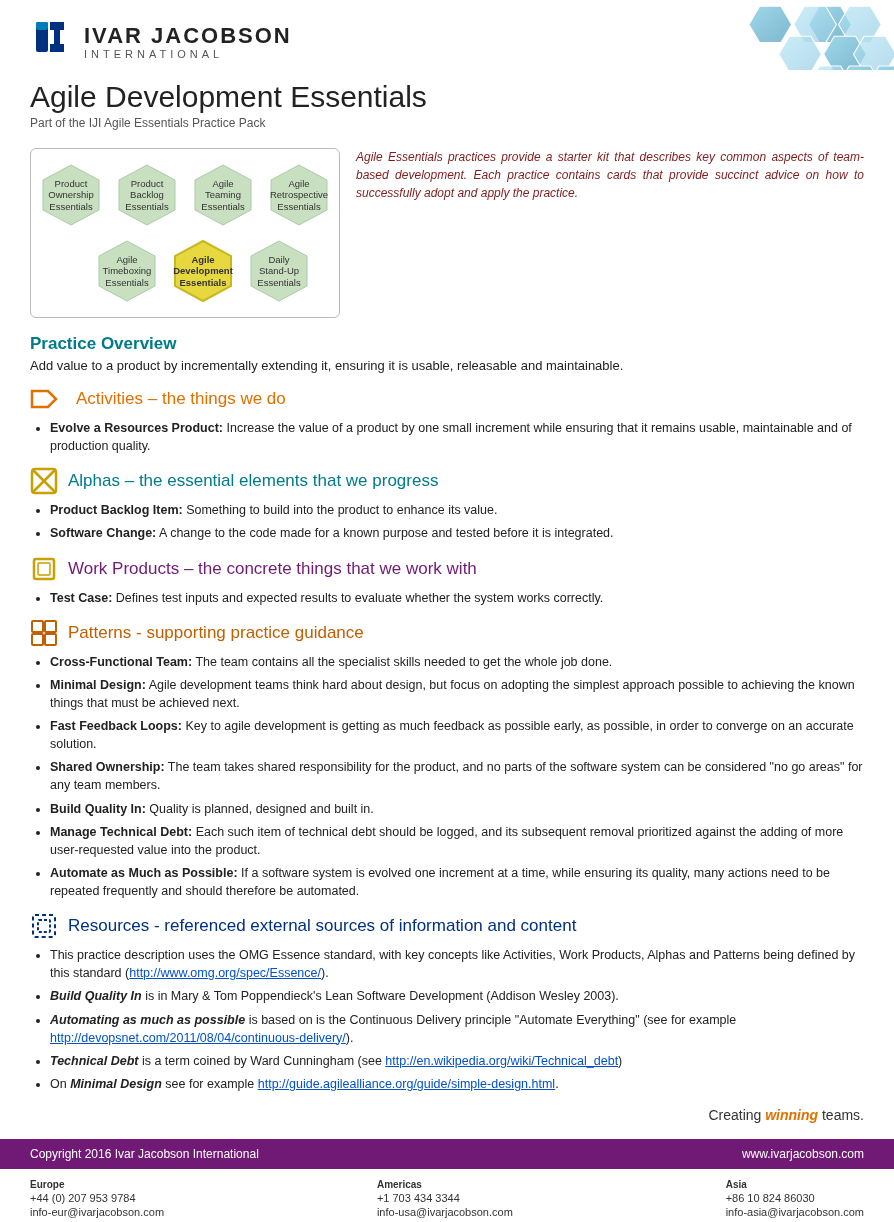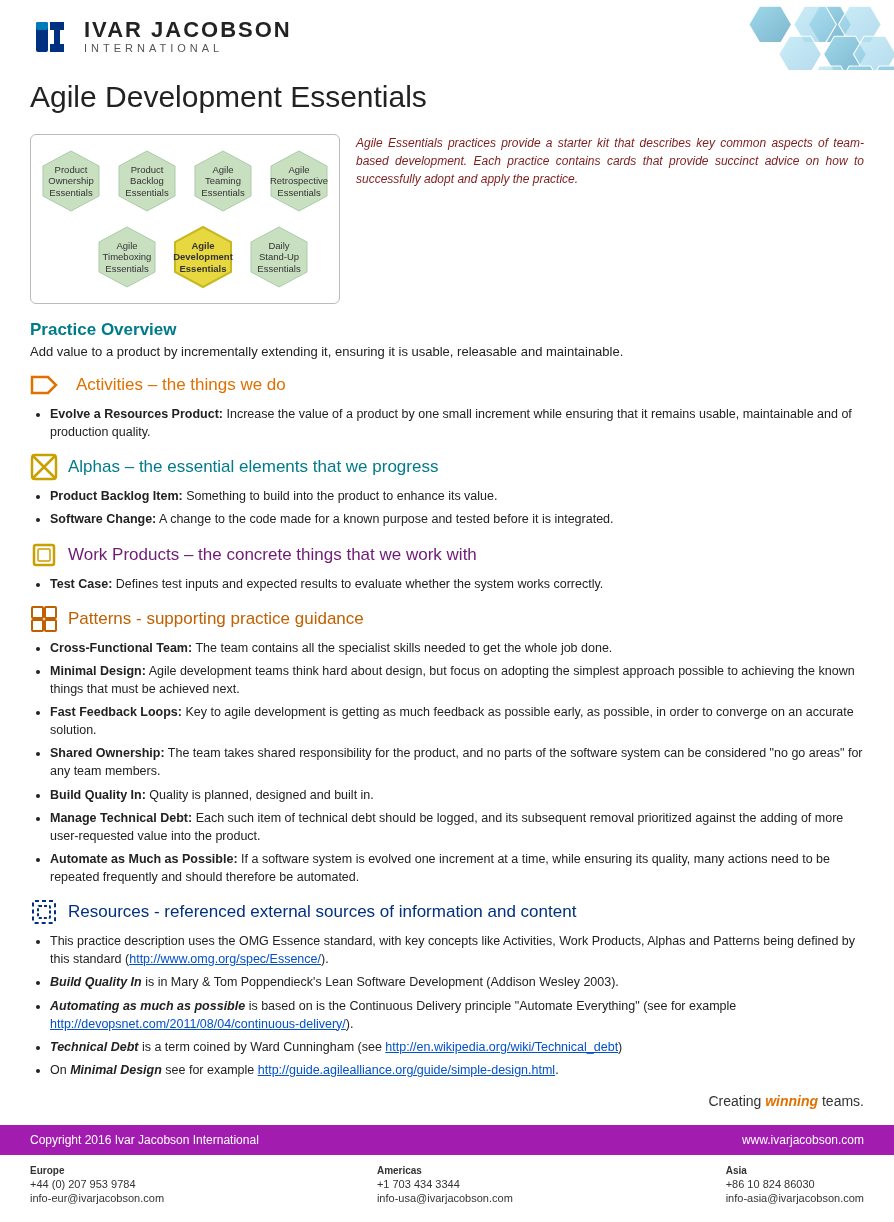--- a/index.html
+++ b/index.html
@@ -7,21 +7,21 @@
       font-family: Arial, sans-serif;
       font-size: 13px;
       color: #222;
       background: #fff;
       width: 894px;
     }
 
     
     .header {
       display: flex;
-      align-items: flex-start;
+      align-items: flex-end;
       padding: 18px 42px 10px 30px;
       border-bottom: none;
       position: relative;
     }
     .logo-icon {
       width: 42px;
       height: 42px;
       margin-right: 12px;
       flex-shrink: 0;
     }
@@ -167,21 +167,21 @@
     }
 
     
     a {
       color: #0050cc;
       text-decoration: underline;
     }
 
     
     .footer-bar {
-      background: #a21caf;
+      background: #701a75;
       color: #fff;
       padding: 8px 30px;
       display: flex;
       justify-content: space-between;
       align-items: center;
       margin-top: 12px;
       font-size: 12px;
     }
 
     
@@ -265,20 +265,21 @@
     <rect x="24" y="4" width="6" height="30" rx="0" fill="#003080"></rect>
   </svg>
   <div class="logo-text">
     <span class="logo-name">IVAR JACOBSON</span>
     <span class="logo-intl">INTERNATIONAL</span>
   </div>
 </div>
 
 <div class="title-section">
   <div class="page-title">Agile Development Essentials</div>
+  <div class="page-subtitle">Part of the IJI Agile Essentials Practice Pack</div>
 </div>
 
 <div class="practice-overview-box">
   <div class="practice-map">
 
     <div class="hex-row">
 
       <div class="hex-item">
         <svg viewBox="0 0 68 68" xmlns="http://www.w3.org/2000/svg">
             <polygon points="34,4 62,19 62,49 34,64 6,49 6,19" fill="#c8dfc0" stroke="#aaccaa" stroke-width="1"></polygon>

